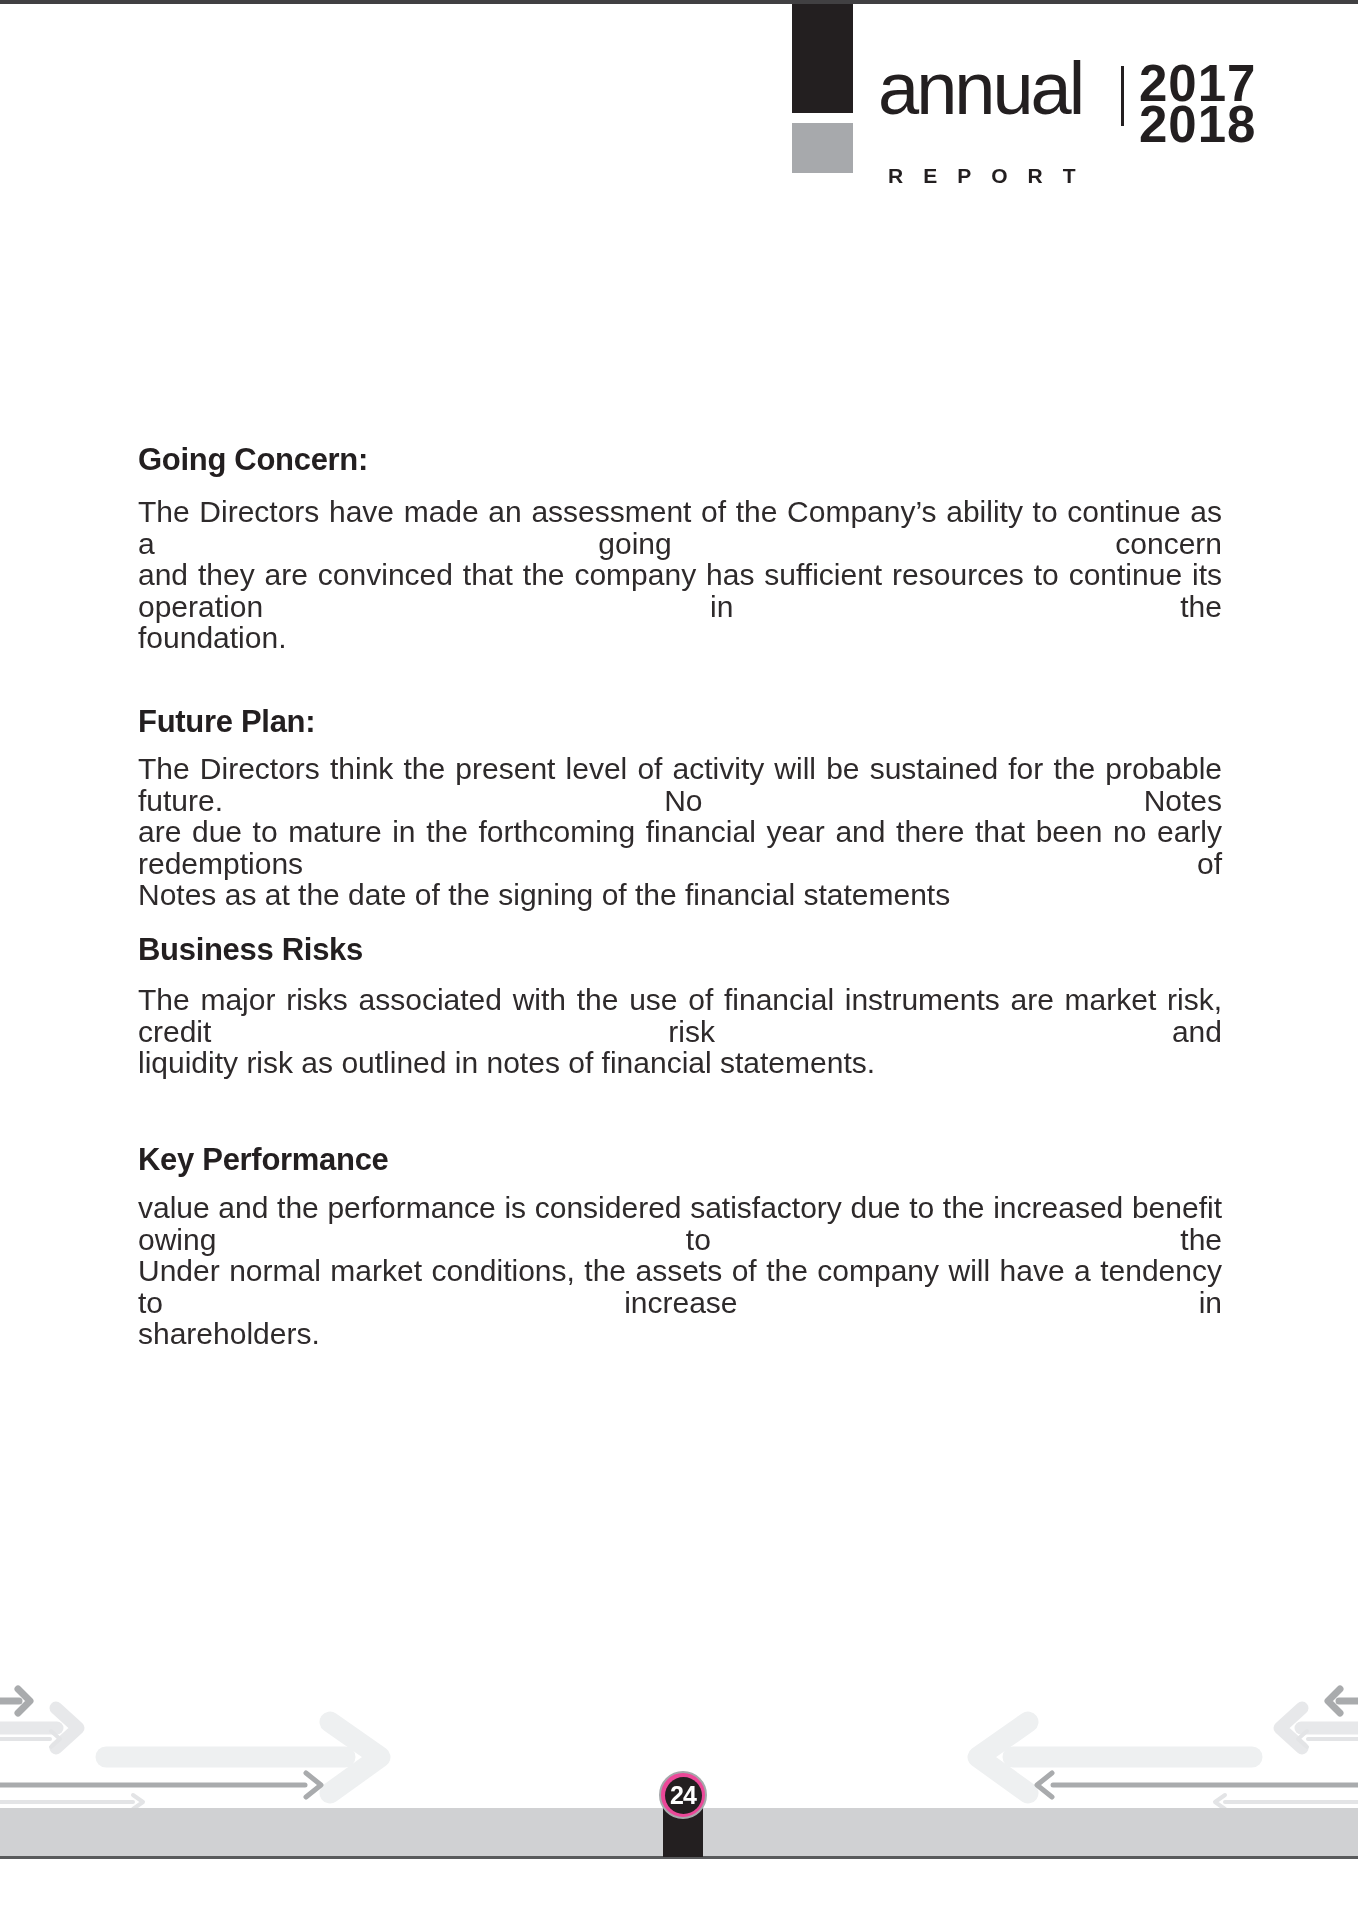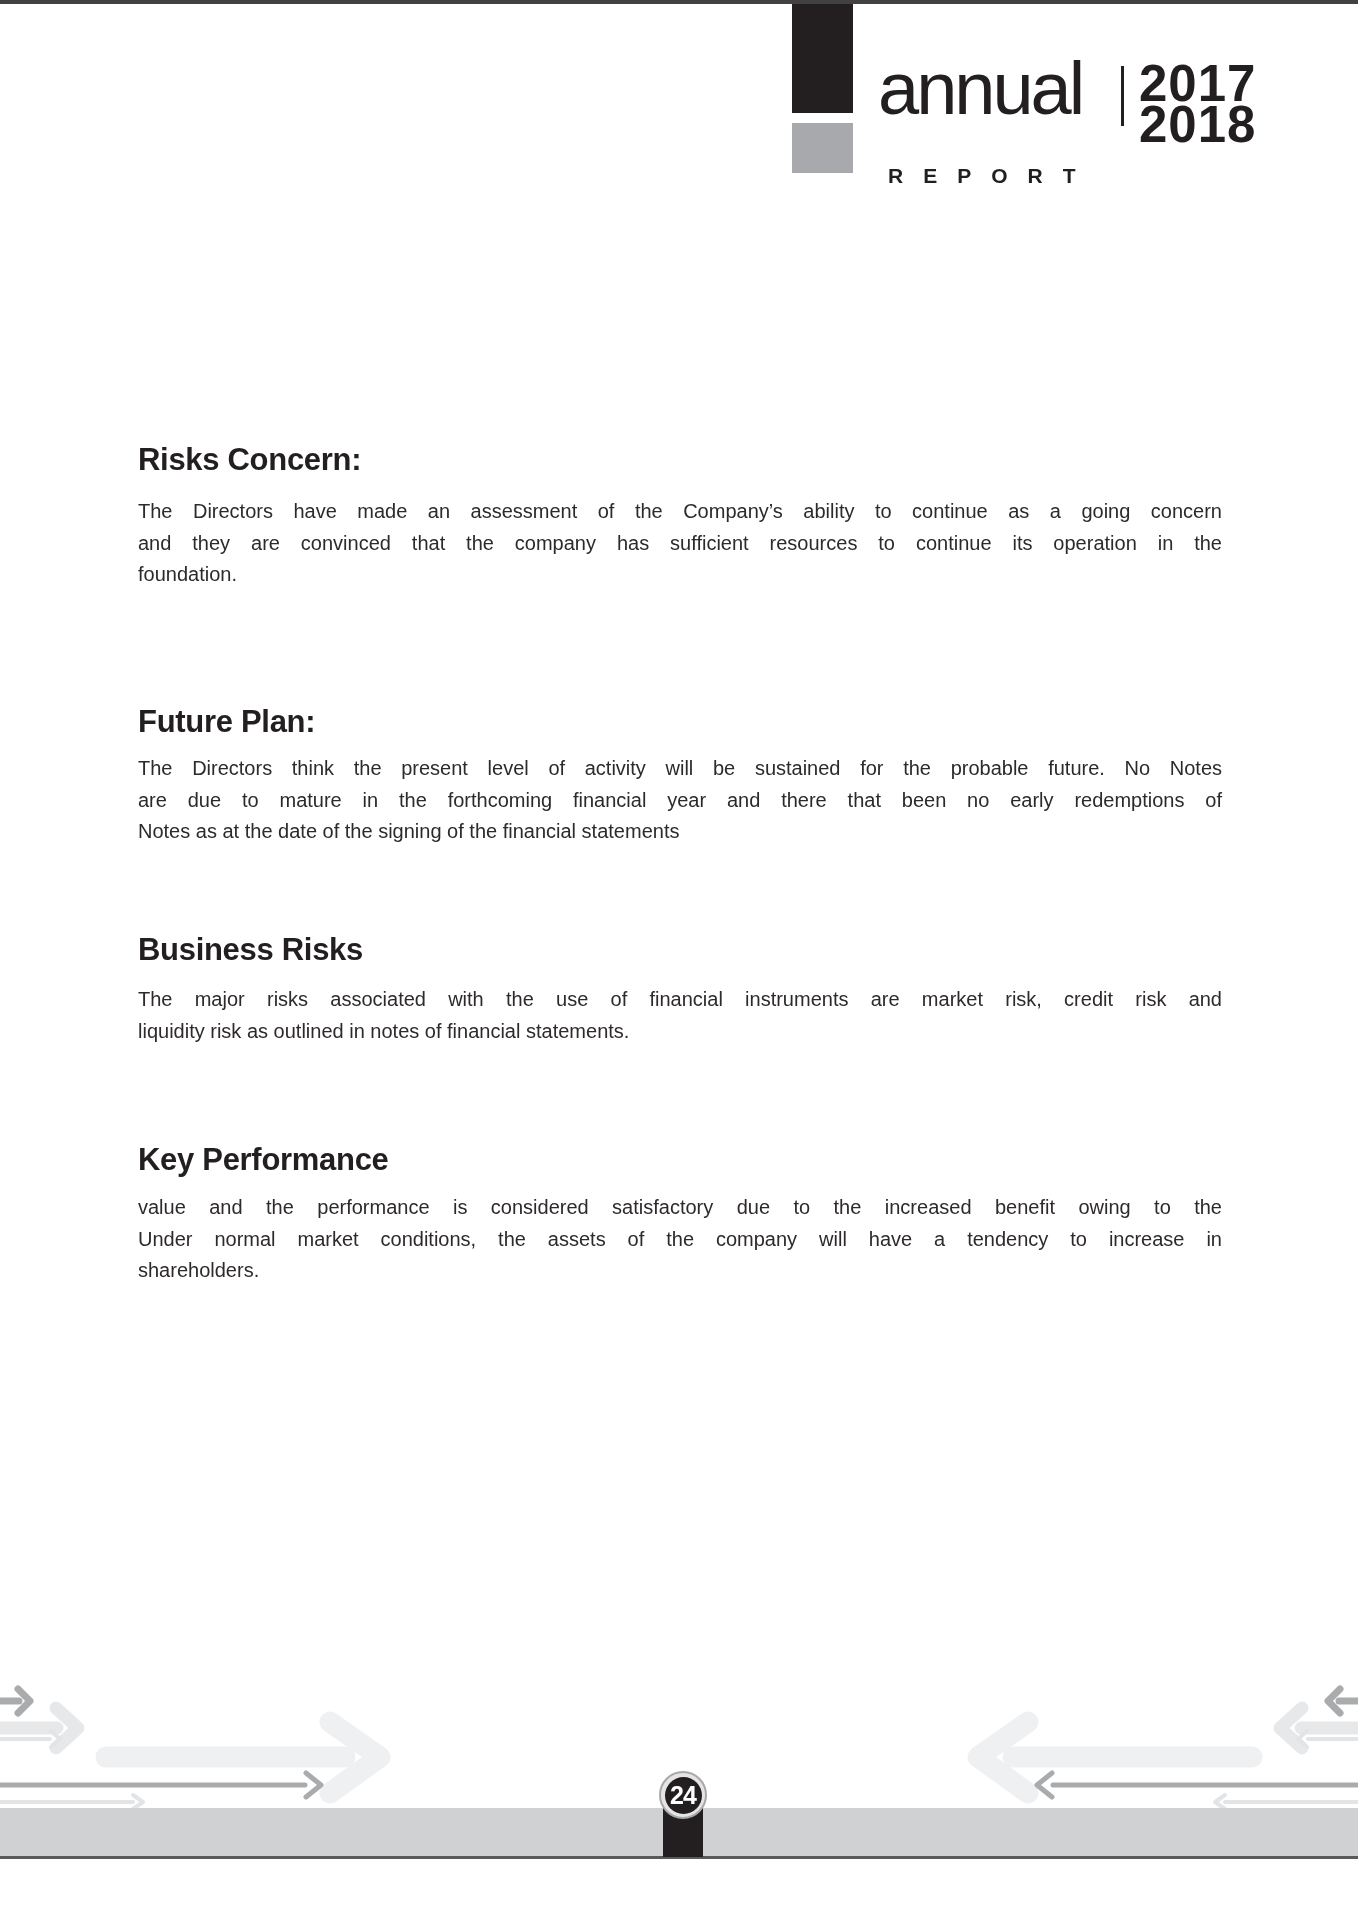--- a/index.html
+++ b/index.html
@@ -37,31 +37,31 @@
   .year{position:absolute;left:1139px;width:140px;font-size:51px;line-height:40px;
     font-weight:bold;color:var(--c-ink,#231f20);letter-spacing:1px;}
   .year.top{top:64px;}
   .year.bottom{top:105px;}
   
   .section{position:absolute;left:138px;width:1084px;}
   .section h2{
     margin:0;font-size:31px;line-height:34px;font-weight:bold;
     letter-spacing:-0.3px;color:var(--c-ink,#231f20);
   }
-  .para{position:absolute;left:138px;width:1084px;font-size:20px;line-height:31.5px;}
+  .para{position:absolute;left:138px;width:1084px;font-size:30px;line-height:31.5px;}
   .para-line{text-align:justify;text-align-last:justify;}
   .para-line.last{text-align-last:left;}
   
   .footer-art{position:absolute;left:0;top:1670px;width:1358px;height:190px;}
   .footer-band{position:absolute;left:0;top:1808px;width:1358px;height:48px;
     background:var(--c-band,#d0d1d3);border-bottom:3px solid var(--c-band-edge,#595a5c);}
   .page-tab{position:absolute;left:663px;top:1794px;width:40px;height:63px;background:var(--c-ink,#231f20);}
   .page-badge{
     position:absolute;left:659px;top:1771px;width:44px;height:44px;border-radius:50%;
-    background:#e5e5e5;border:2px solid var(--c-badge-ring,#a6a8ab);
+    background:#ec4899;border:2px solid var(--c-badge-ring,#a6a8ab);
     display:flex;align-items:center;justify-content:center;
   }
   .page-badge-inner{
     width:37px;height:37px;border-radius:50%;background:var(--c-ink,#231f20);
     color:#ffffff;font-size:25px;font-weight:bold;letter-spacing:-1px;
     display:flex;align-items:center;justify-content:center;
   }
 </style>
 </head>
 <body>
@@ -71,21 +71,21 @@
   <div class="top-rule"></div>
   <div class="logo-black-rect"></div>
   <div class="logo-gray-rect"></div>
   <div class="logo-word">annual</div>
   <div class="logo-subword">REPORT</div>
   <div class="logo-divider"></div>
   <div class="year top">2017</div>
   <div class="year bottom">2018</div>
 
   <div class="section" style="top:443px">
-    <h2>Risks Concern:</h2>
+    <h2>Going Concern:</h2>
   </div>
   <div class="para" style="top:496px">
       <div class="para-line">The Directors have made an assessment of the Company’s ability to continue as a going concern</div>
       <div class="para-line">and they are convinced that the company has sufficient resources to continue its operation in the</div>
       <div class="para-line last">foundation.</div>
     </div>
 
   <div class="section" style="top:705px">
     <h2>Future Plan:</h2>
   </div>

